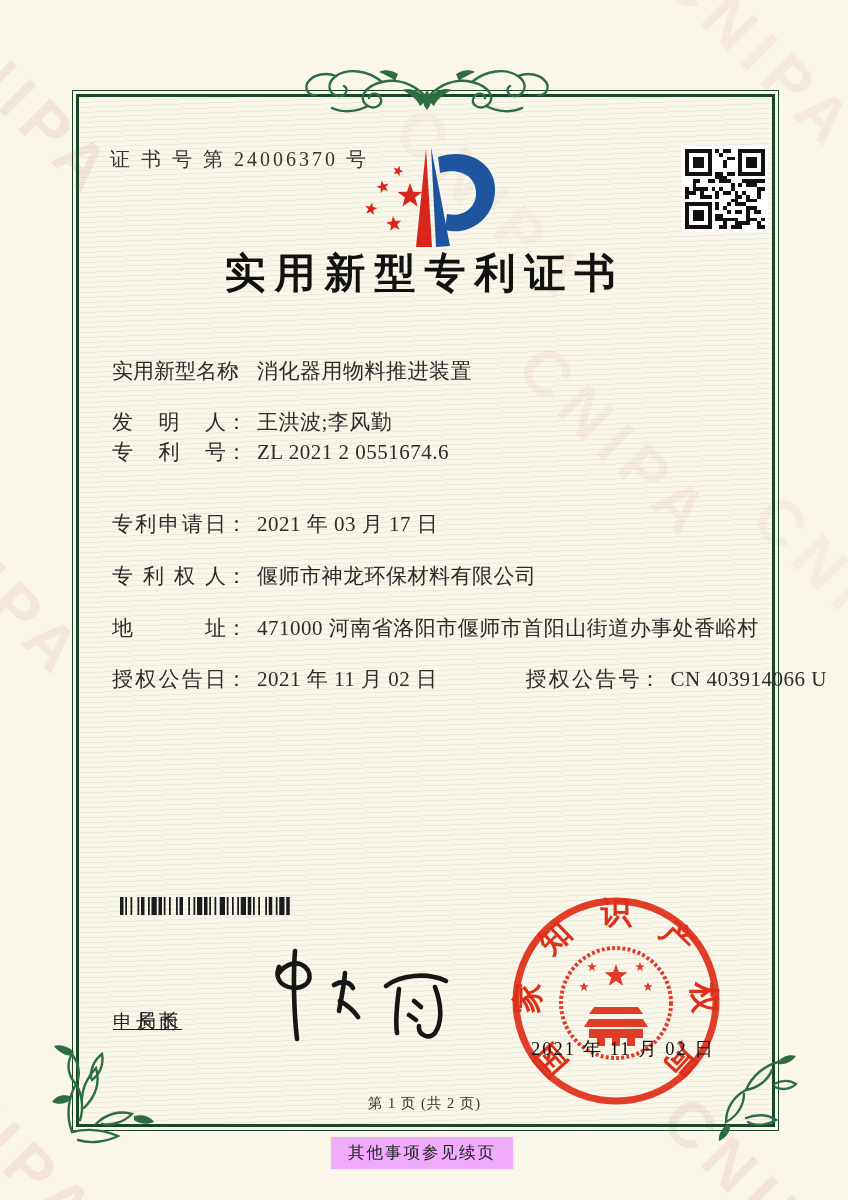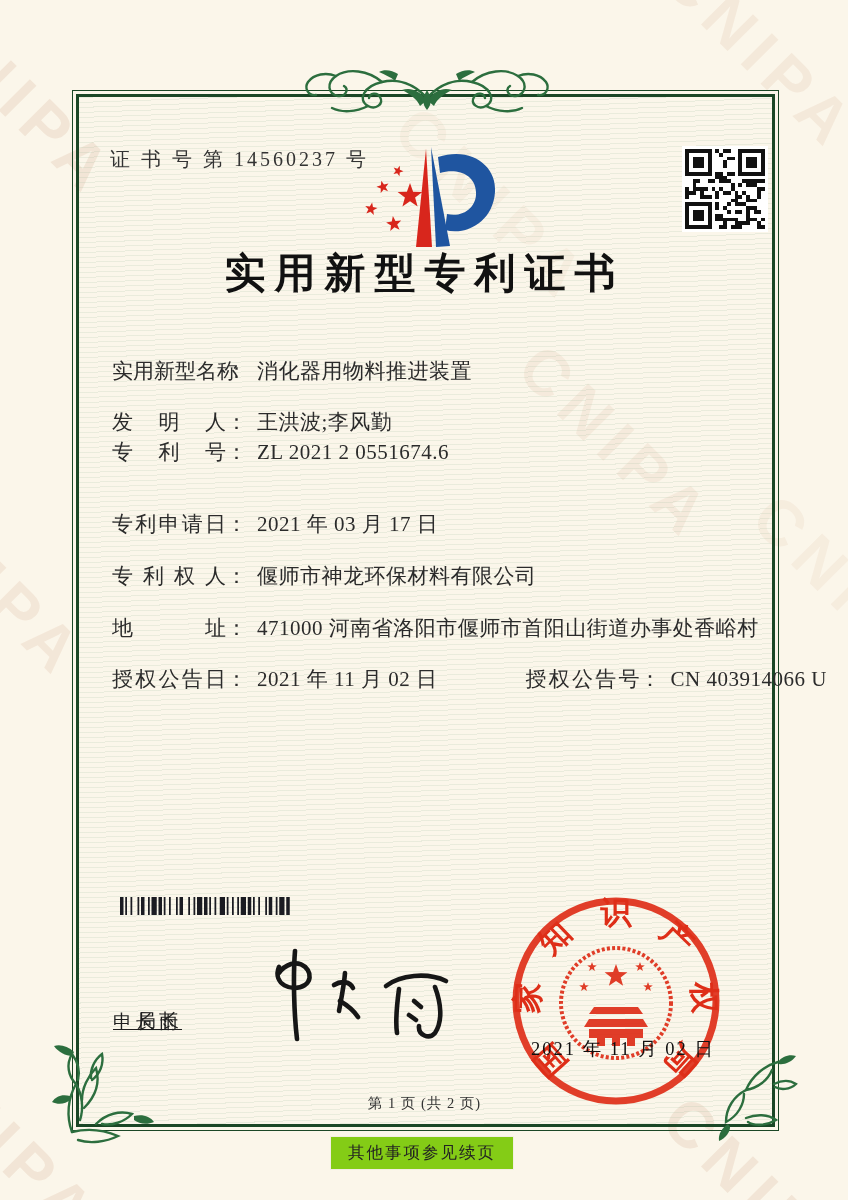--- a/index.html
+++ b/index.html
@@ -53,21 +53,21 @@
     position:absolute;left:531px;top:1036px;font-size:18.5px;color:#101010;
     letter-spacing:2px;white-space:nowrap;
   }
   .signer{position:absolute;left:113px;font-size:19px;color:#1e1e1e;letter-spacing:4px;}
   .signature{position:absolute;left:248px;top:944px;width:215px;height:100px;}
   .page-num{
     position:absolute;left:72px;top:1094px;width:705px;text-align:center;
     font-size:14.5px;color:#333;letter-spacing:1px;
   }
   .cont-note{
-    position:absolute;left:331px;top:1137px;background:#84cc16;
+    position:absolute;left:331px;top:1137px;background:#f0abfc;
     padding:5px 17px;font-size:16.5px;color:#222;letter-spacing:2px;
     box-shadow:0 0 0 1px rgba(0,0,0,0.03);
   }
   .orn{position:absolute;z-index:3;pointer-events:none;}
   .orn path{fill:none;stroke:#2c6e3e;stroke-width:2.4;stroke-linecap:round;}
   .orn .fl{fill:#2c6e3e;stroke:none;}
 </style>
 </head>
 <body>
 
@@ -79,21 +79,21 @@
 <div class="wm" style="left:790px;top:480px;opacity:.6;">CNIPA</div>
 <div class="wm" style="left:-58px;top:1028px;">CNIPA</div>
 <div class="wm" style="left:700px;top:1082px;">CNIPA</div>
 
 <div class="cert-border">
   <div class="cert-inner"></div>
 </div>
 
 <div class="content">
 
-  <div class="cert-no">证 书 号 第 14560237 号</div>
+  <div class="cert-no">证 书 号 第 24006370 号</div>
 
   <svg class="logo" viewBox="0 0 142 112">
     <g id="logo-stars">
         <polygon points="0.0,-13.0 3.1,-4.3 12.4,-4.0 5.1,1.6 7.6,10.5 0.0,5.3 -7.6,10.5 -5.1,1.6 -12.4,-4.0 -3.1,-4.3" transform="translate(52,53)" fill="#d8261c"></polygon>
         <polygon points="0.0,-5.5 1.3,-1.8 5.2,-1.7 2.1,0.7 3.2,4.4 0.0,2.3 -3.2,4.4 -2.1,0.7 -5.2,-1.7 -1.3,-1.8" transform="translate(40,28) rotate(20)" fill="#d8261c"></polygon>
         <polygon points="0.0,-6.5 1.6,-2.2 6.2,-2.0 2.5,0.8 3.8,5.3 0.0,2.7 -3.8,5.3 -2.5,0.8 -6.2,-2.0 -1.6,-2.2" transform="translate(25,44) rotate(-15)" fill="#d8261c"></polygon>
         <polygon points="0.0,-6.5 1.6,-2.2 6.2,-2.0 2.5,0.8 3.8,5.3 0.0,2.7 -3.8,5.3 -2.5,0.8 -6.2,-2.0 -1.6,-2.2" transform="translate(13,66) rotate(10)" fill="#d8261c"></polygon>
         <polygon points="0.0,-8.0 1.9,-2.7 7.6,-2.5 3.1,1.0 4.7,6.5 0.0,3.3 -4.7,6.5 -3.1,1.0 -7.6,-2.5 -1.9,-2.7" transform="translate(36,81) rotate(-8)" fill="#d8261c"></polygon>
       </g>
     <polygon points="68,6 58,104 74,104" fill="#d8261c"></polygon>

